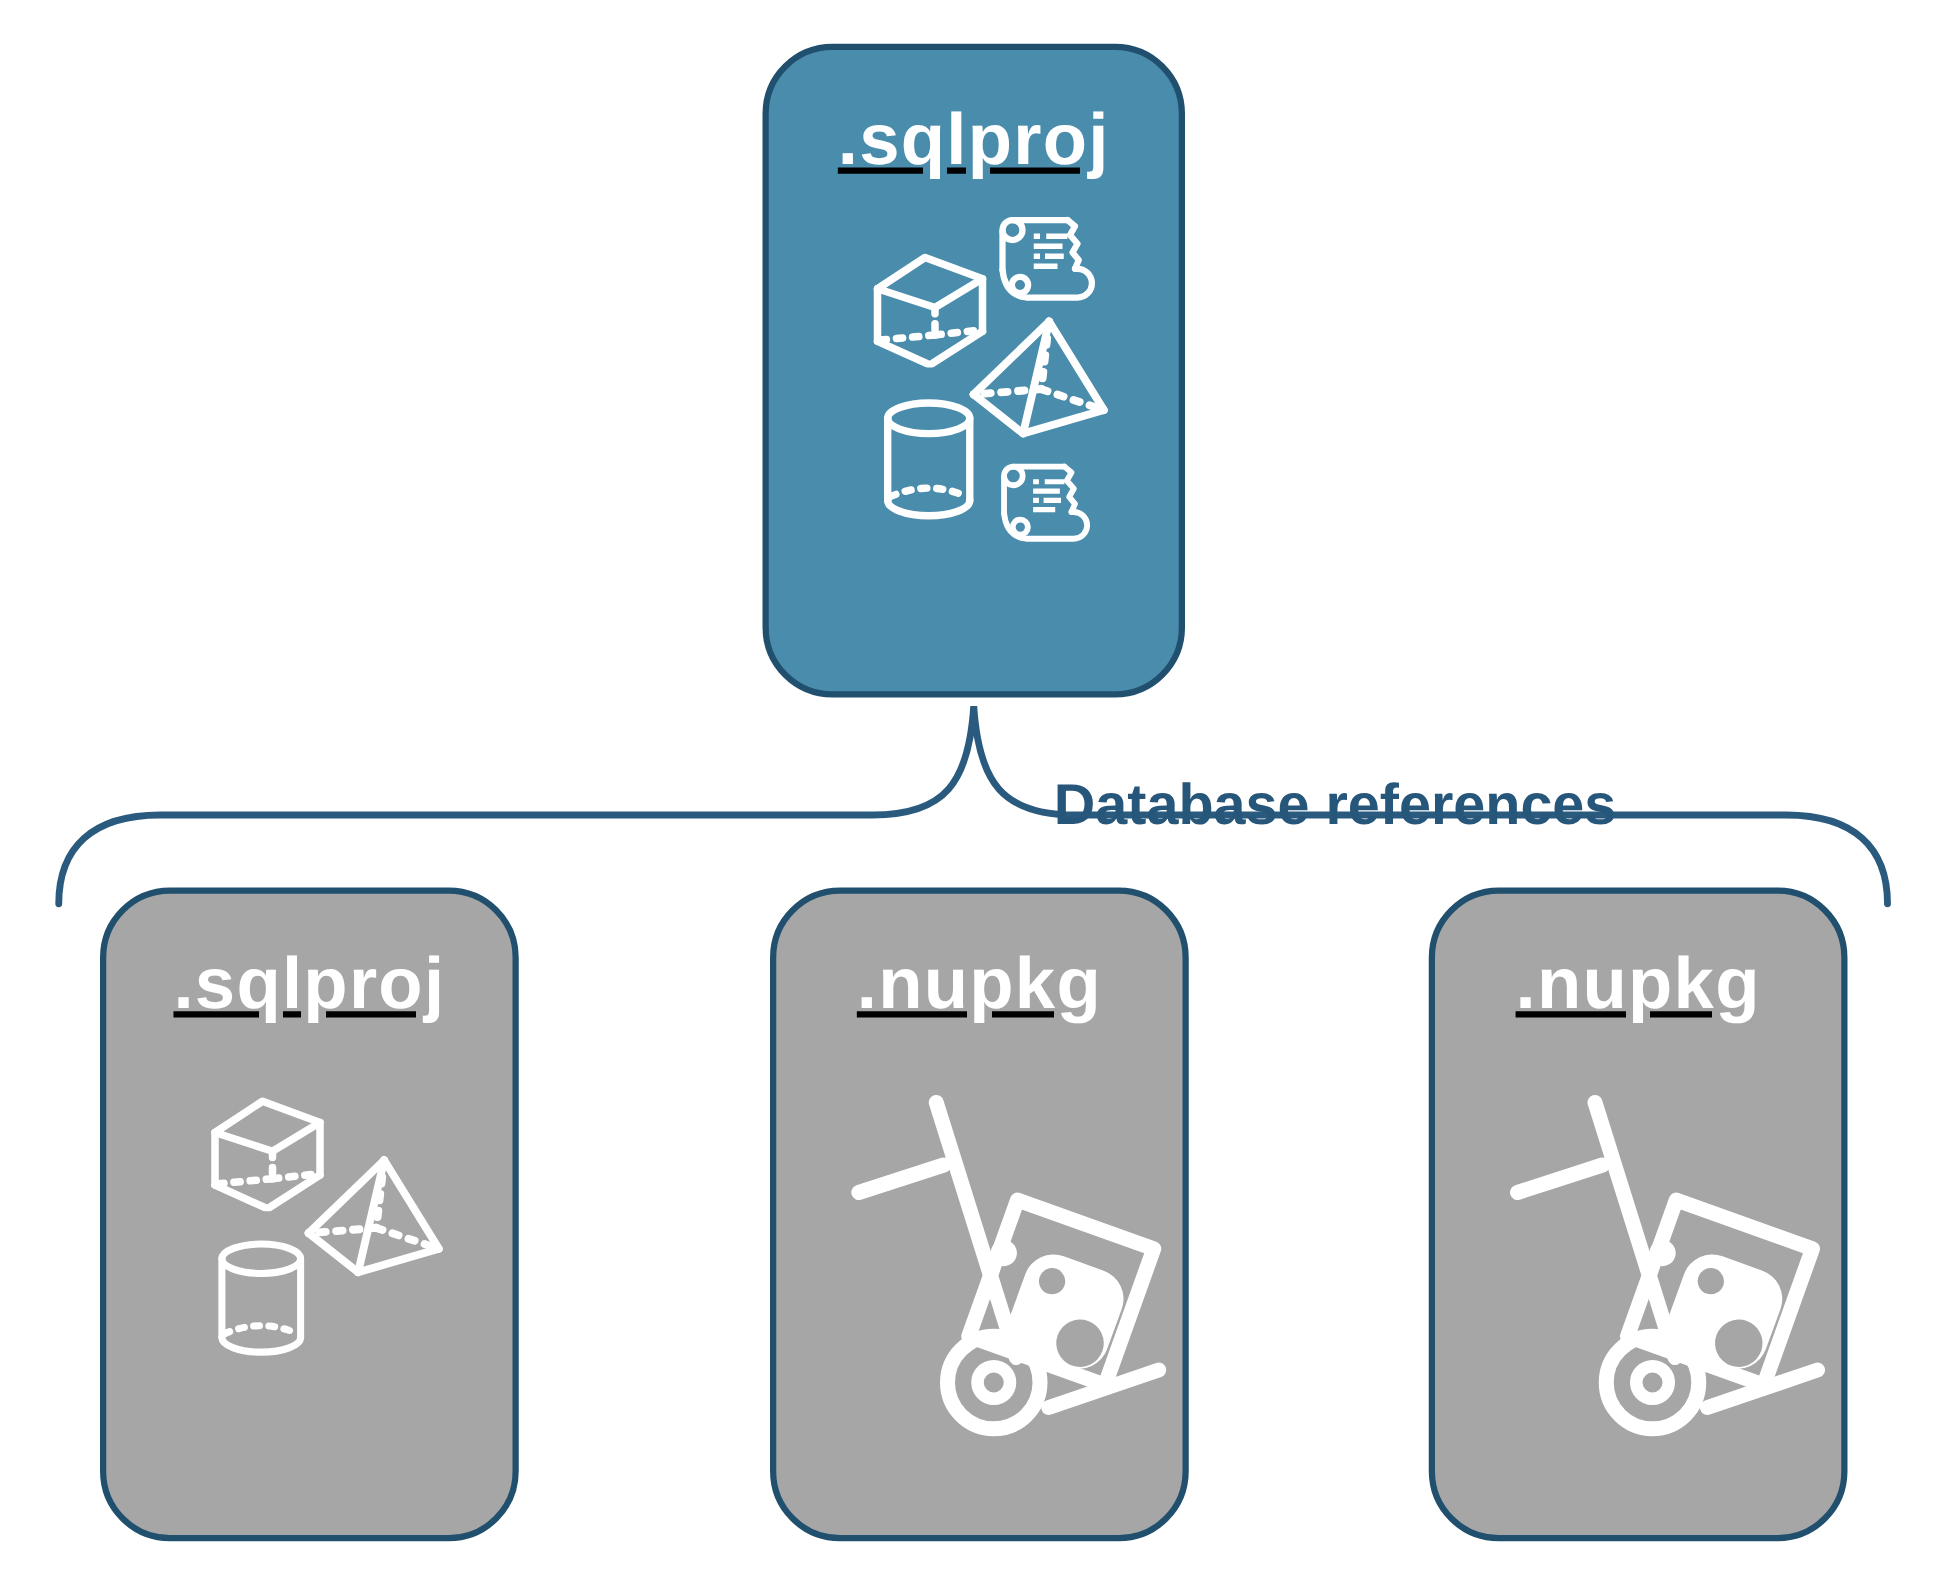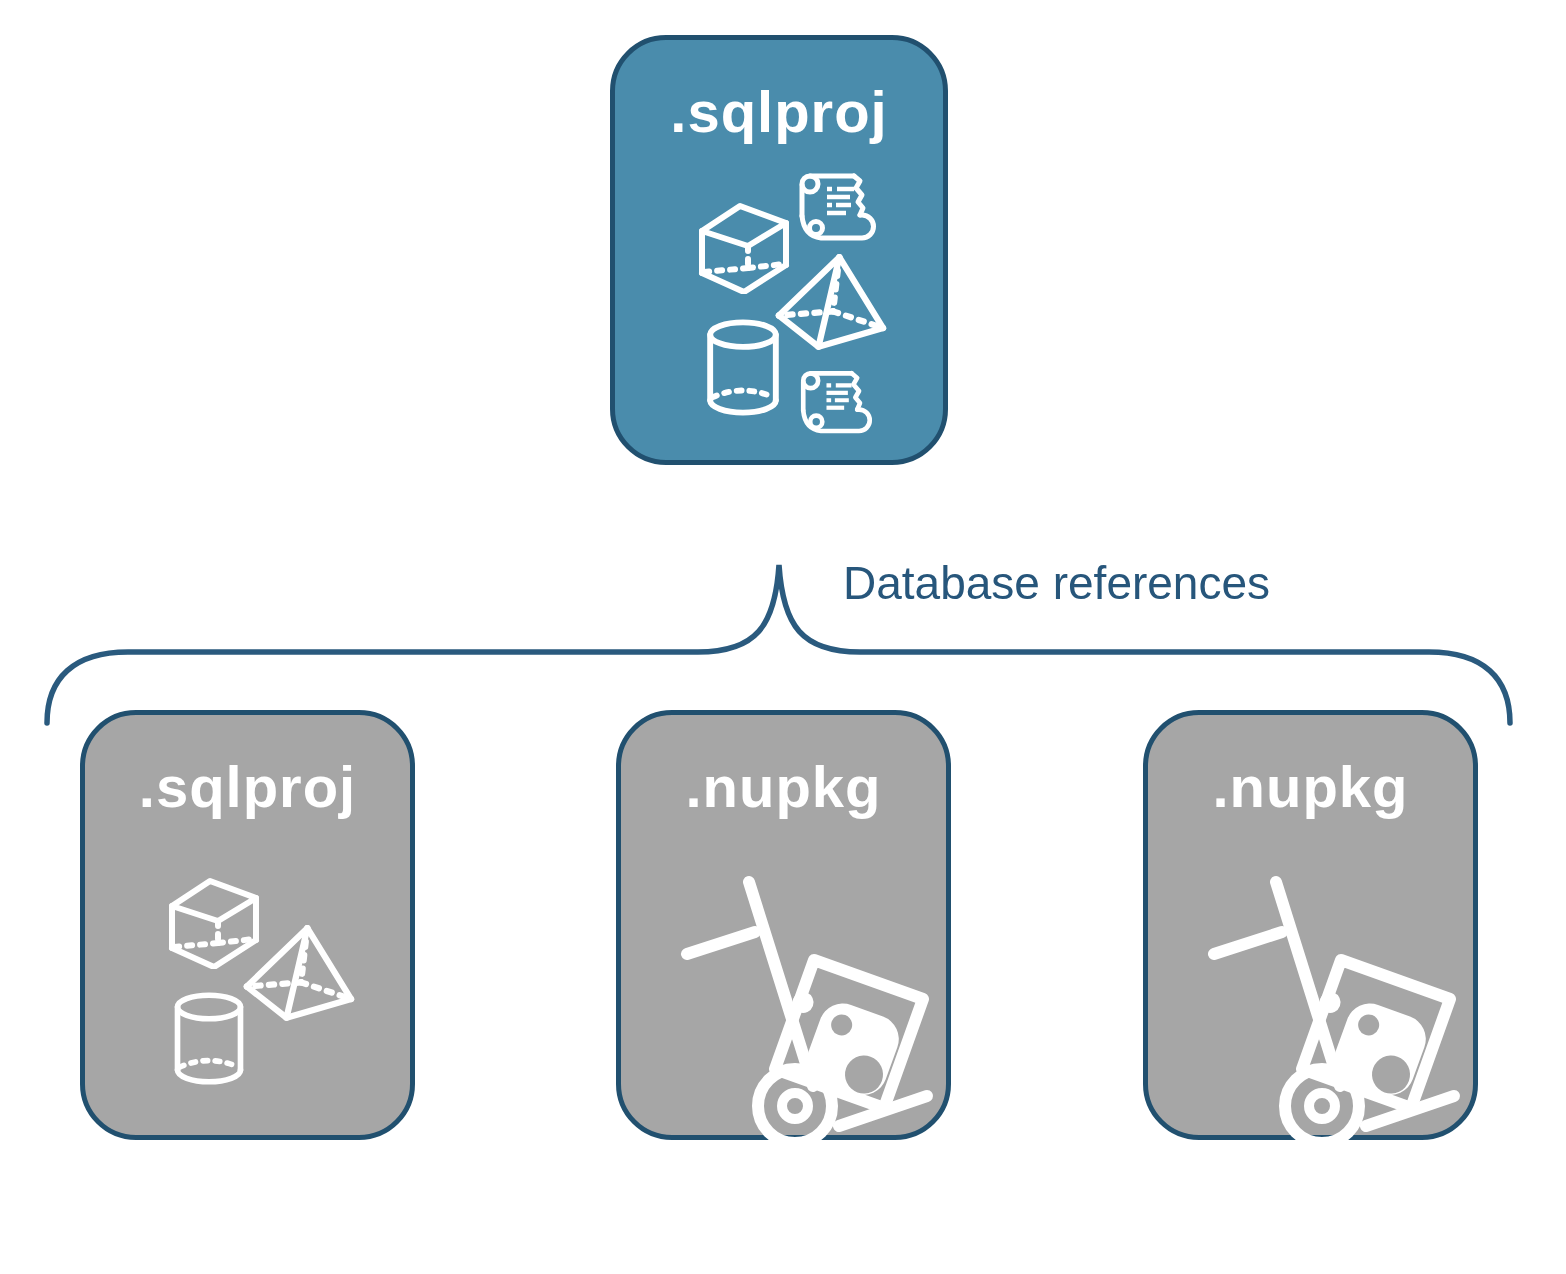--- a/index.html
+++ b/index.html
@@ -5,43 +5,44 @@
   html,body{margin:0;padding:0;background:#ffffff;}
   .canvas{
     position:relative;
     width:1566px;height:1274px;
     background:#ffffff;
     font-family:"Liberation Sans","DejaVu Sans",sans-serif;
     overflow:hidden;
   }
   .card{
     position:absolute;
-    width:335px;height:430px;
+    width:335px;height:523px;
     border-radius:56px;
     border:5px solid var(--card-border,#21506f);
     box-sizing:border-box;
+    text-decoration:underline;
   }
   .card.primary{background:var(--primary-fill,#4a8cac);width:338px;}
   .card.secondary{background:var(--secondary-fill,#a6a6a6);}
   .card-title{
     margin-top:38px;
     text-align:center;
     font-size:58px;
     font-weight:800;
     letter-spacing:1px;
     color:#ffffff;
   }
   .icon{position:absolute;display:block;color:var(--icon,#ffffff);}
   .icon svg{display:block;width:100%;height:100%;}
   .connector-svg{position:absolute;left:0;top:0;width:1566px;height:1274px;pointer-events:none;}
   .connector-label{
     position:absolute;
-    left:843px;top:556px;
+    left:843px;top:616px;
     font-size:46px;
-    font-weight:400;
+    font-weight:700;
     color:var(--label,#27567b);
     white-space:nowrap;
   }
 </style>
 </head>
 <body>
 
 <div class="canvas">
 
   <svg class="connector-svg" viewBox="0 0 1566 1274" fill="none" xmlns="http://www.w3.org/2000/svg">

